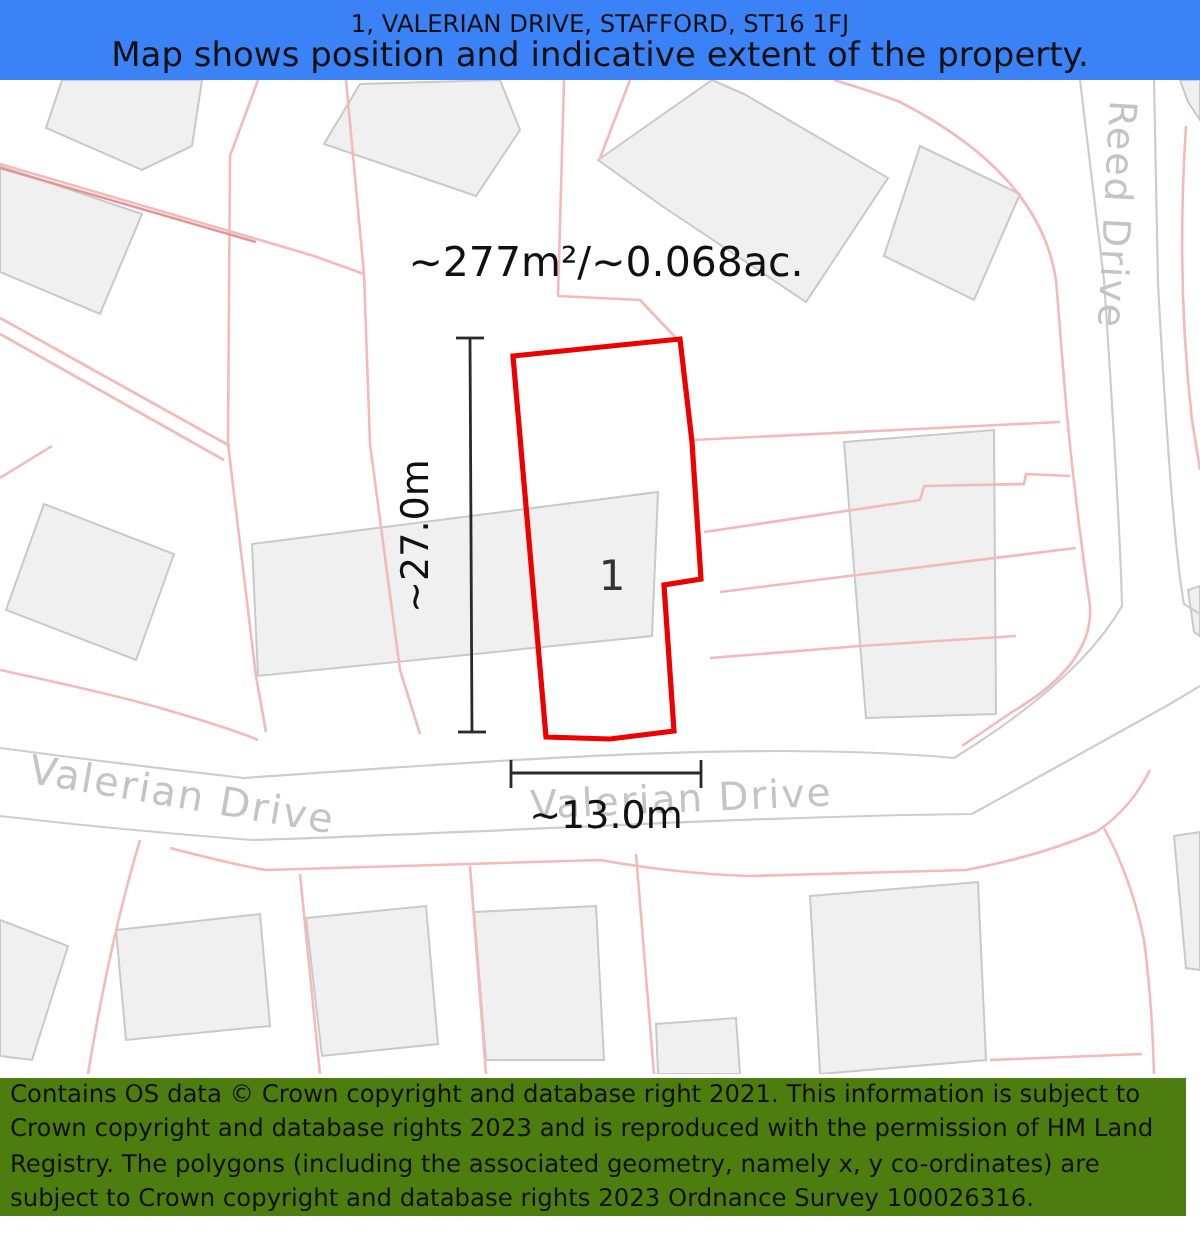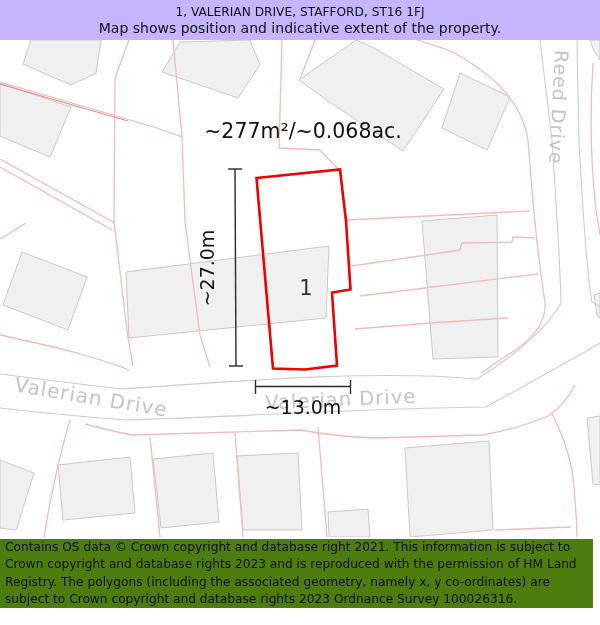--- a/index.html
+++ b/index.html
@@ -1,21 +1,21 @@
 <!DOCTYPE html>
 <html><head>
 <meta charset="utf-8">
 <style>
   html,body{margin:0;padding:0;background:#ffffff;}
   body{width:600px;height:625px;overflow:hidden;position:relative;
        font-family:"DejaVu Sans","Liberation Sans",sans-serif;}
   .header{position:absolute;top:0;left:0;width:600px;height:40px;text-align:center;
-          color:#111;background:#c4b5fd;z-index:3;}
+          color:#111;background:#3b82f6;z-index:3;}
   .header .title{font-size:12.2px;margin-top:4px;line-height:16px;}
-  .header .subtitle{font-size:14px;line-height:16px;}
+  .header .subtitle{font-size:17px;line-height:16px;}
   .map-wrap{position:absolute;top:40px;left:0;width:600px;height:497px;background:#fff;z-index:1;}
   svg text{font-family:"DejaVu Sans","Liberation Sans",sans-serif;}
   .street{fill:#c4c4c4;letter-spacing:1px;}
   .dimtxt{fill:#111;}
   .footer{position:absolute;top:539px;left:0;width:588px;padding-left:5px;
           font-size:12.2px;line-height:17.3px;color:#111;background:#4d7c0f;z-index:3;}
 </style>
 </head>
 <body>
 

